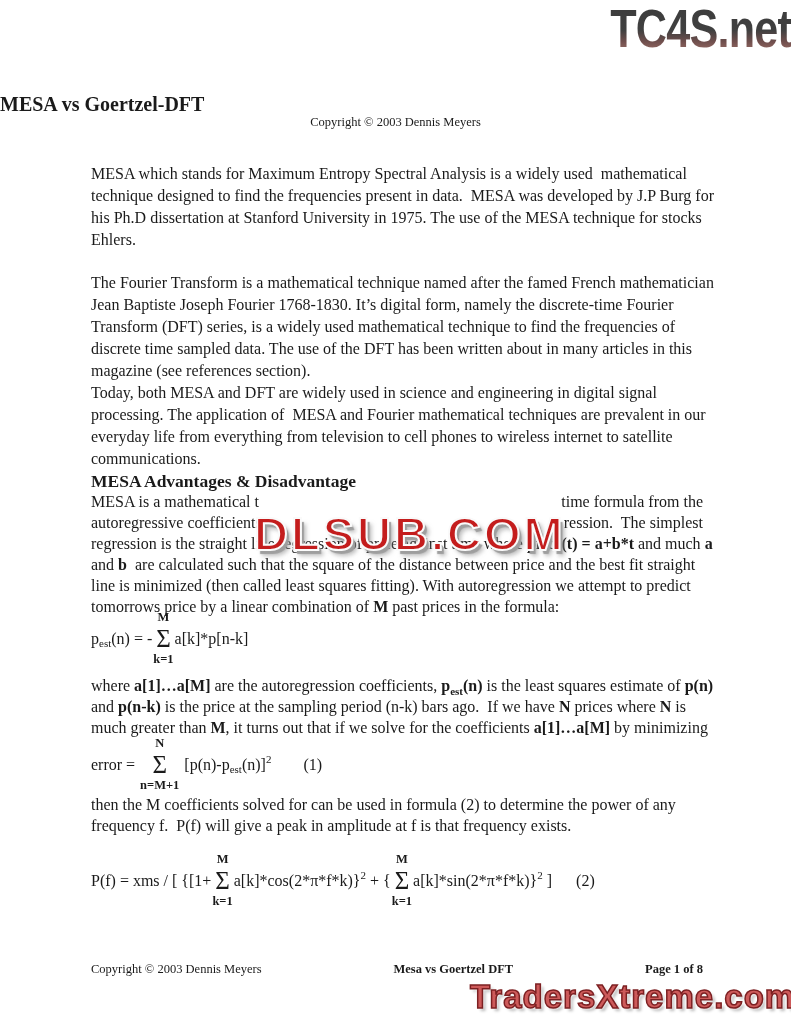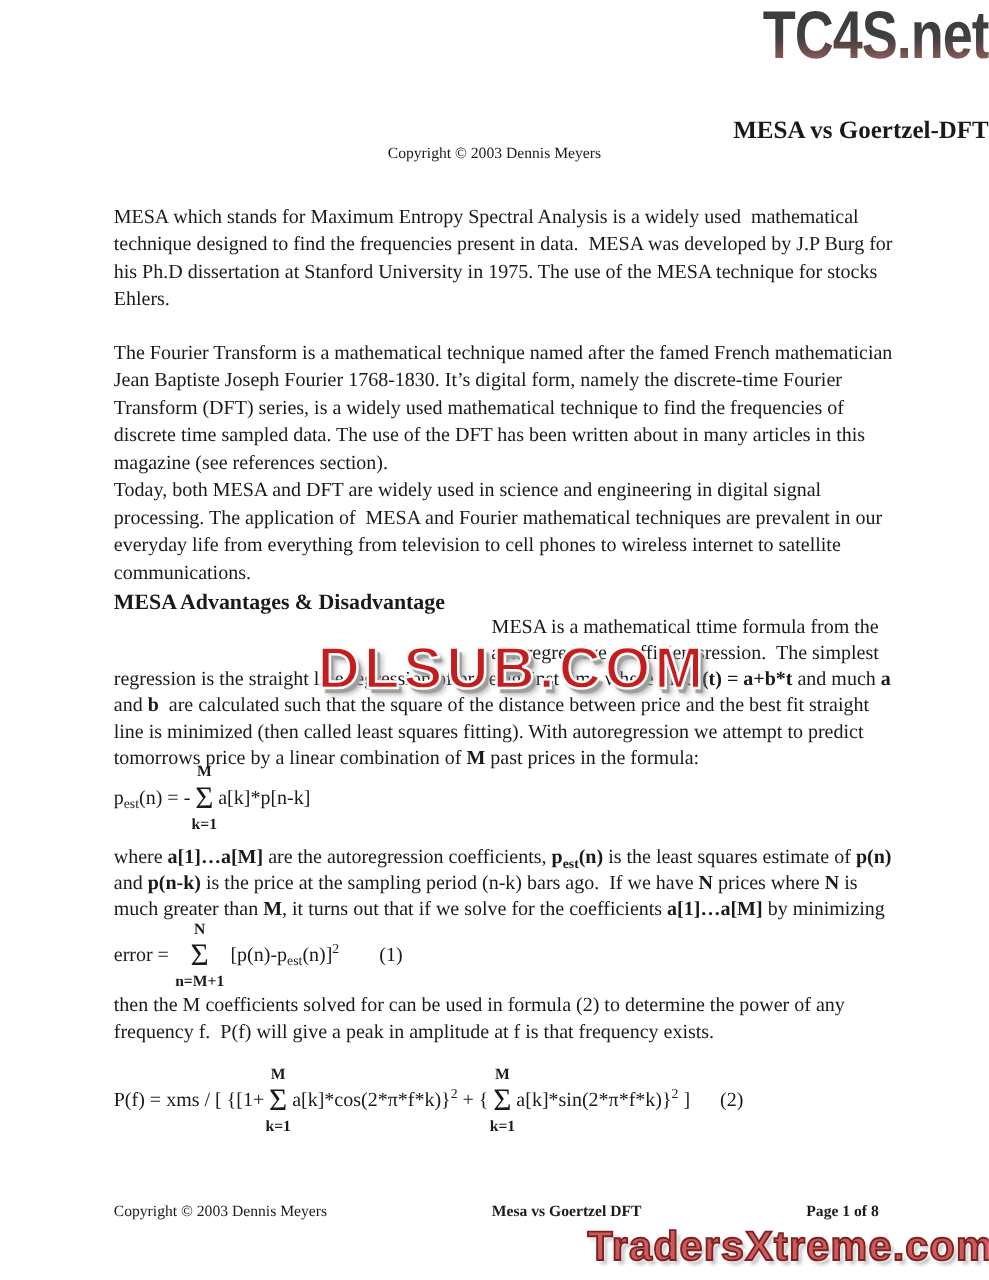--- a/index.html
+++ b/index.html
@@ -30,29 +30,29 @@
   #txtreme{
     top:977px;left:470px;z-index:5;
     font-family:"Liberation Sans", sans-serif;
     font-weight:700;font-size:33px;line-height:40px;letter-spacing:1px;
     color:#cd5a5a;
     -webkit-text-stroke:1.5px #7c2022;
     text-shadow:0 0 3px #ffffff,0 0 3px #ffffff,0 0 4px #ffffff,3px 3px 3px #b9b9b9;
   }
 
   
-  #doc-title{top:93px;left:0;width:100%;text-align:right;font-size:20px;font-weight:700;}
+  #doc-title{top:93px;left:0;width:100%;text-align:left;font-size:20px;font-weight:700;}
   #doc-copyright{top:115px;left:0;width:100%;text-align:center;font-size:12.5px;}
   #heading1{top:471px;left:91px;font-size:17.5px;font-weight:700;text-align:center;}
 
   
   .para{left:91px;width:612px;font-size:16px;}
   .tline{height:22px;line-height:22px;white-space:pre;}
   .lh21 .tline{height:21px;line-height:21px;}
-  .tline.split{display:flex;justify-content:flex-end;}
+  .tline.split{display:flex;justify-content:space-between;}
   .b{font-weight:700;}
   .sub{font-size:11px;position:relative;top:4px;}
   .sup{font-size:11px;position:relative;top:-6px;}
 
   
   .formula{left:91px;font-size:16px;}
   .formula .tline{display:flex;align-items:center;height:auto;line-height:normal;}
   .sum-stack{display:inline-flex;flex-direction:column;align-items:center;line-height:1;margin:0 1px;}
   .sum-limit{font-size:12.5px;font-weight:700;line-height:1.25;font-family:"Liberation Serif",serif;}
   .sigma{font-size:25px;line-height:1.05;}

